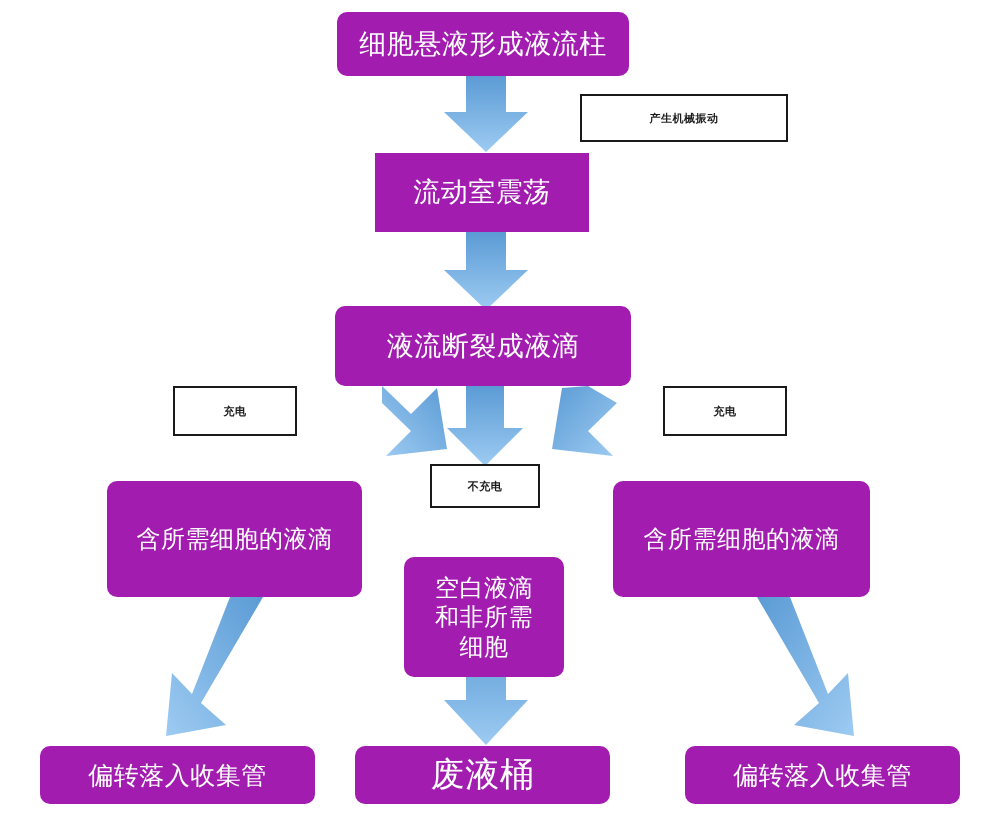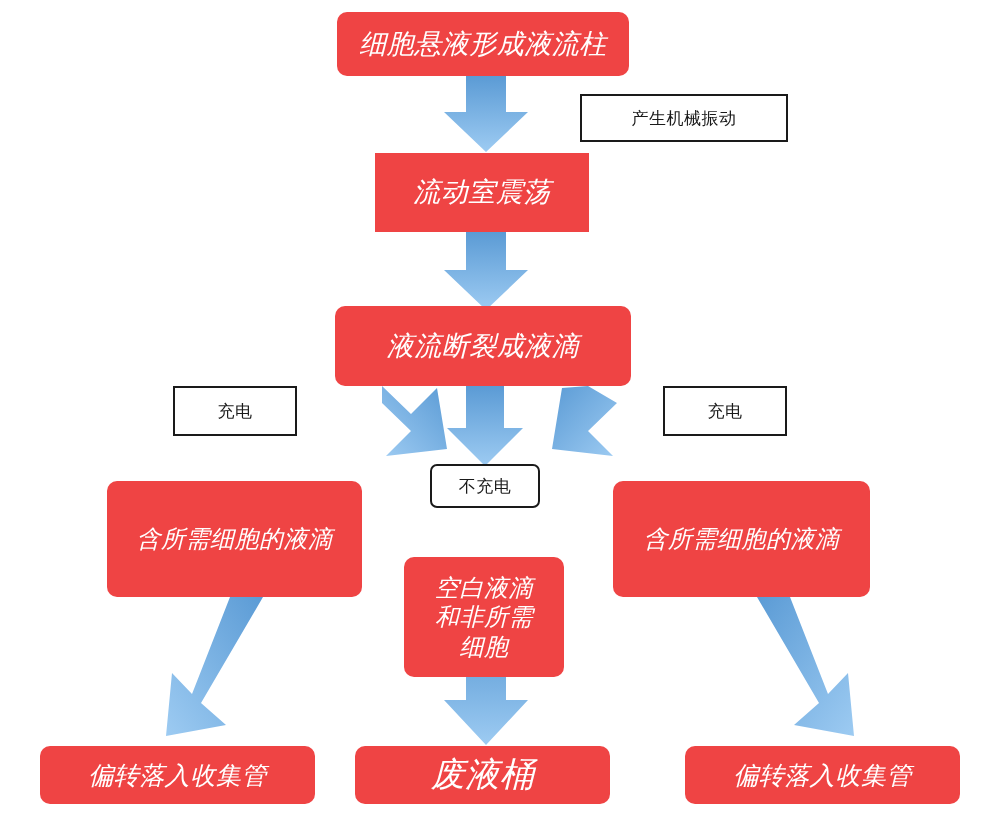--- a/index.html
+++ b/index.html
@@ -15,46 +15,46 @@
     font-family: "Liberation Sans", "DejaVu Sans", sans-serif;
   }
   #canvas {
     position: absolute;
     left: 0; top: 0;
     width: 1000px;
     height: 816px;
   }
   .node {
     position: absolute;
-    background: #ef4444;
+    background: #a21caf;
     color: #ffffff;
     display: flex;
     align-items: center;
     justify-content: center;
     text-align: center;
     line-height: 1.22;
     box-sizing: border-box;
     white-space: pre-line;
     letter-spacing: 0.5px;
-    font-style: italic;
   }
   .node.rounded { border-radius: 10px; }
   .node.square  { border-radius: 0; }
   .label-box {
     position: absolute;
     background: #ffffff;
     border: 2px solid #1a1a1a;
     color: #1a1a1a;
     display: flex;
     align-items: center;
     justify-content: center;
     text-align: center;
     box-sizing: border-box;
-    font-size: 17px;
+    font-size: 11px;
     letter-spacing: 0.5px;
+    font-weight: bold;
   }
   .arrow-layer {
     position: absolute;
     left: 0; top: 0;
     width: 1000px;
     height: 816px;
     pointer-events: none;
   }
 </style>
 </head>
@@ -130,15 +130,15 @@
   <div class="node rounded" style="left:355px; top:746px; width:255px; height:58px; font-size:34px;">废液桶</div>
 
   <div class="node rounded" style="left:685px; top:746px; width:275px; height:58px; font-size:25px;">偏转落入收集管</div>
 
   <div class="label-box" style="left:580px; top:94px; width:208px; height:48px;">产生机械振动</div>
 
   <div class="label-box" style="left:173px; top:386px; width:124px; height:50px;">充电</div>
 
   <div class="label-box" style="left:663px; top:386px; width:124px; height:50px;">充电</div>
 
-  <div class="label-box" style="left:430px; top:464px; width:110px; height:44px;border-radius:7px;">不充电</div>
+  <div class="label-box" style="left:430px; top:464px; width:110px; height:44px;">不充电</div>
 
 </div>
 
 </body></html>

